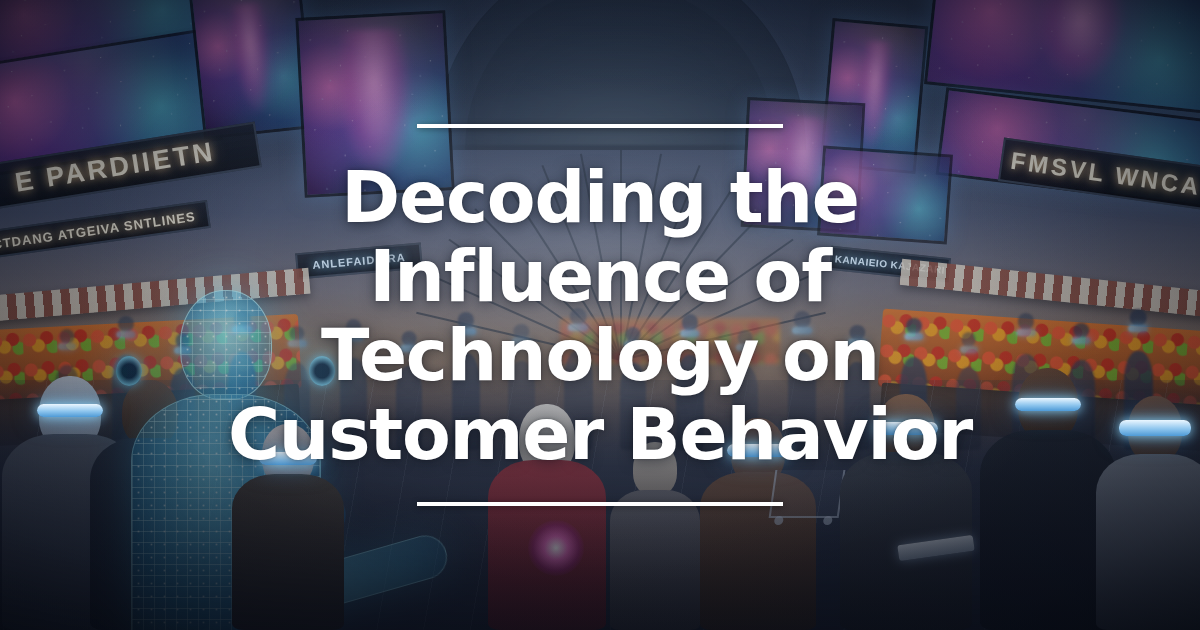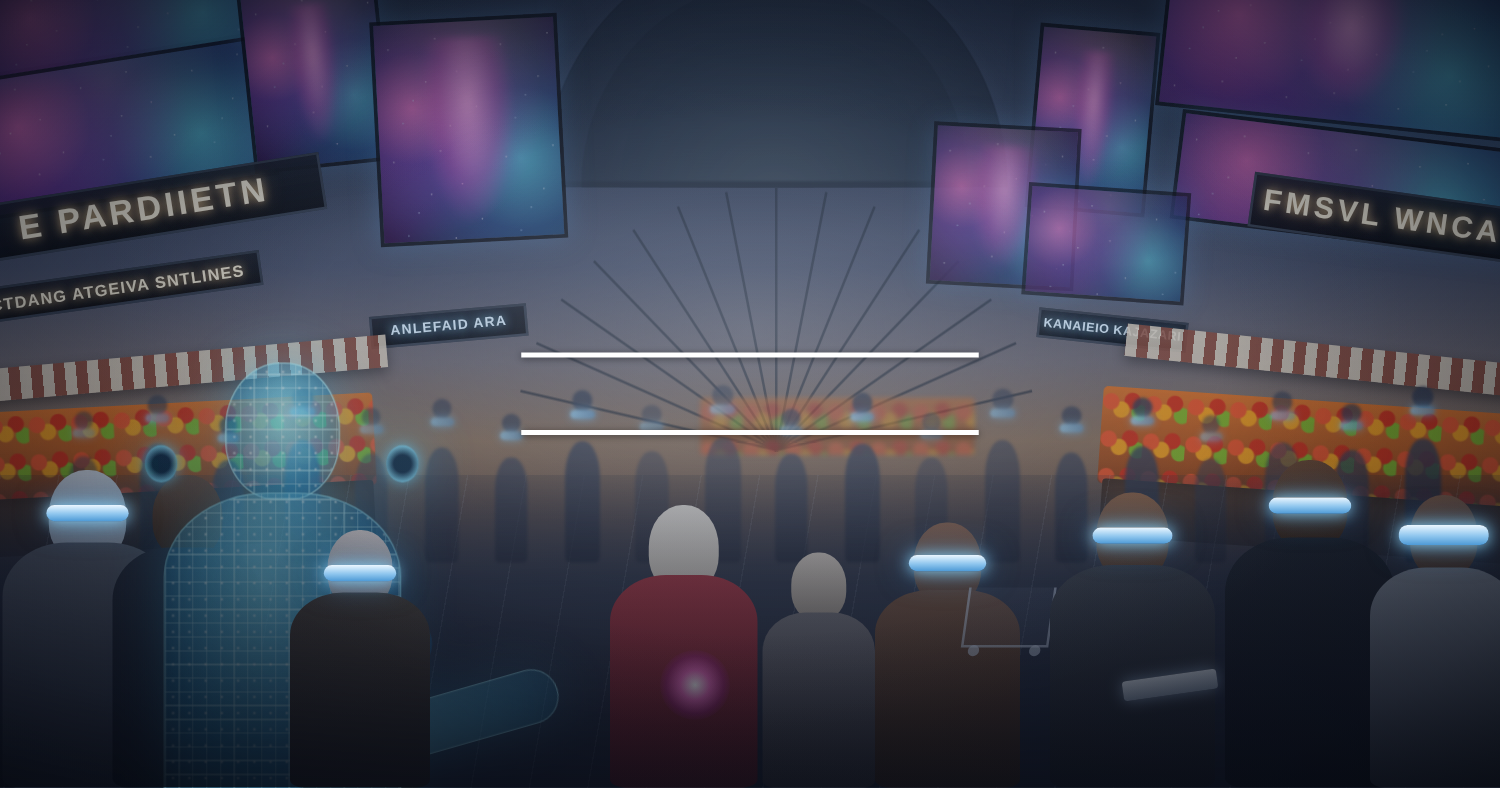--- a/index.html
+++ b/index.html
@@ -481,17 +481,23 @@
     </div>
 
     <div class="haze"></div>
     <div class="tint"></div>
     <div class="vignette"></div>
   </div>
 
   <div class="overlay">
     <div class="rule top"></div>
 
+    <h1 class="title">
+      <span class="ln">Decoding the</span>
+      <span class="ln">Influence of</span>
+      <span class="ln">Technology on</span>
+      <span class="ln">Customer Behavior</span>
+    </h1>
 
     <div class="rule bottom"></div>
   </div>
 
 </div>
 
 </body></html>

